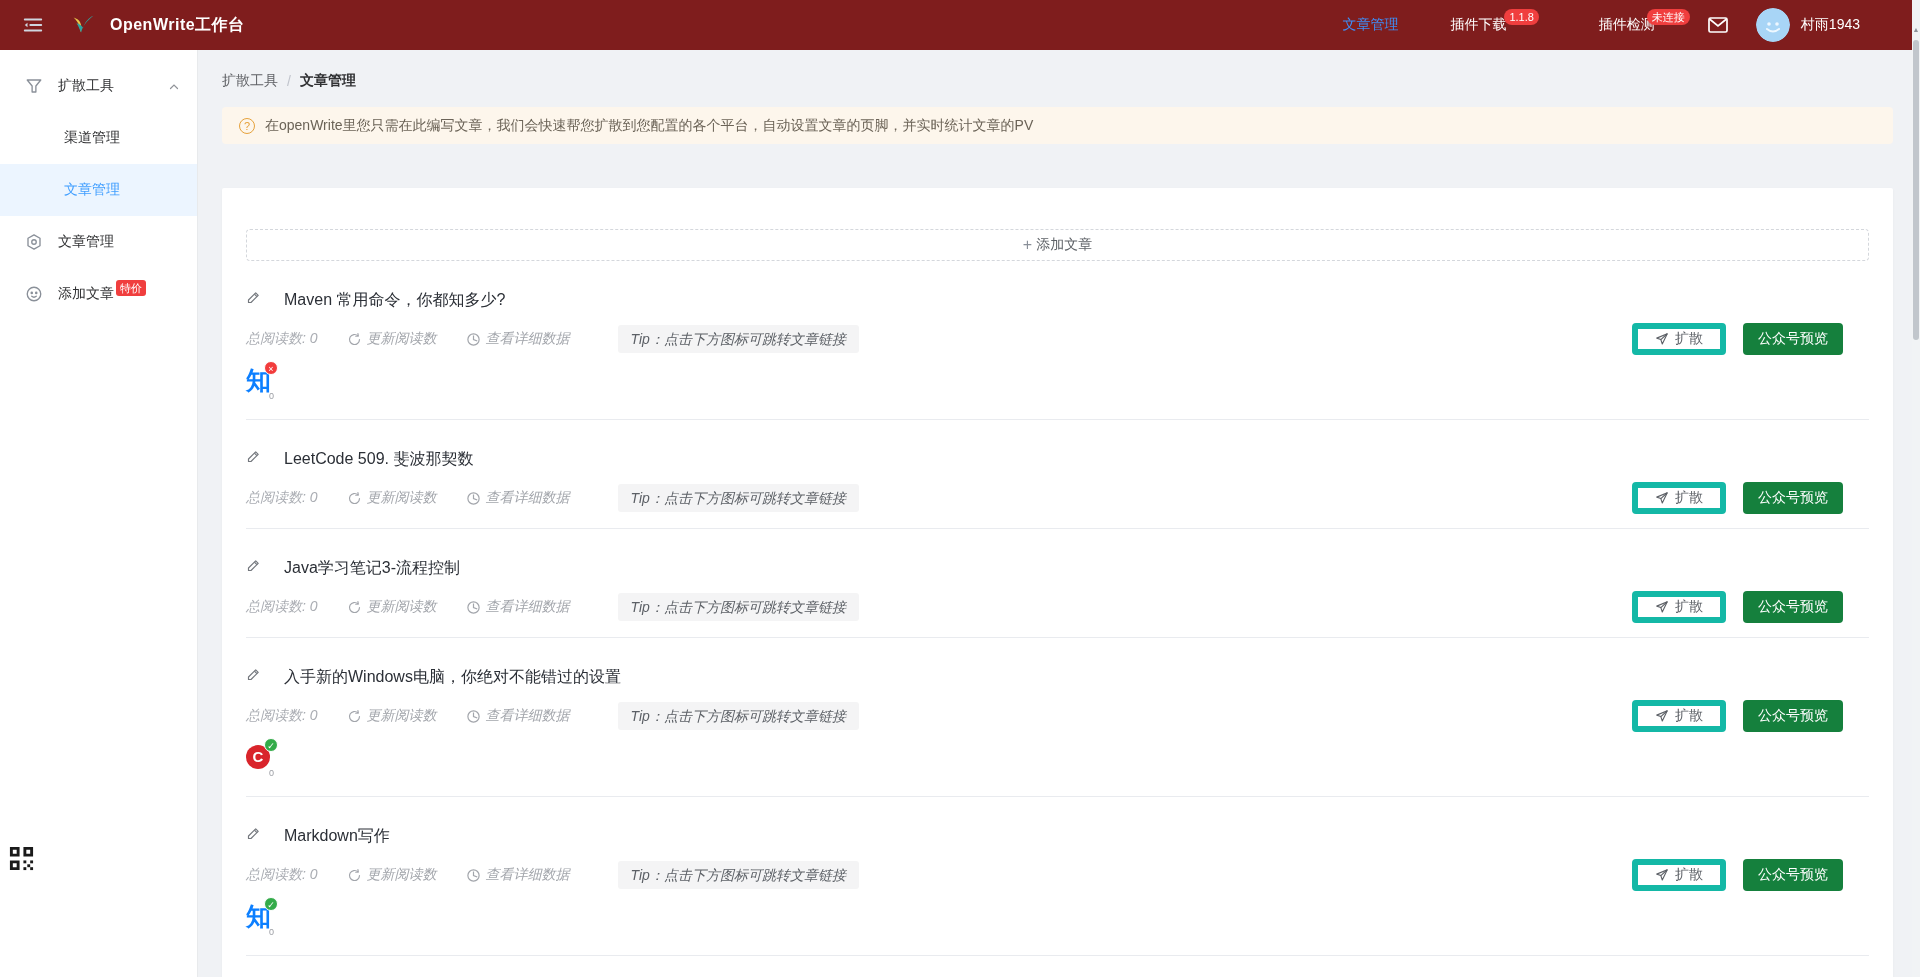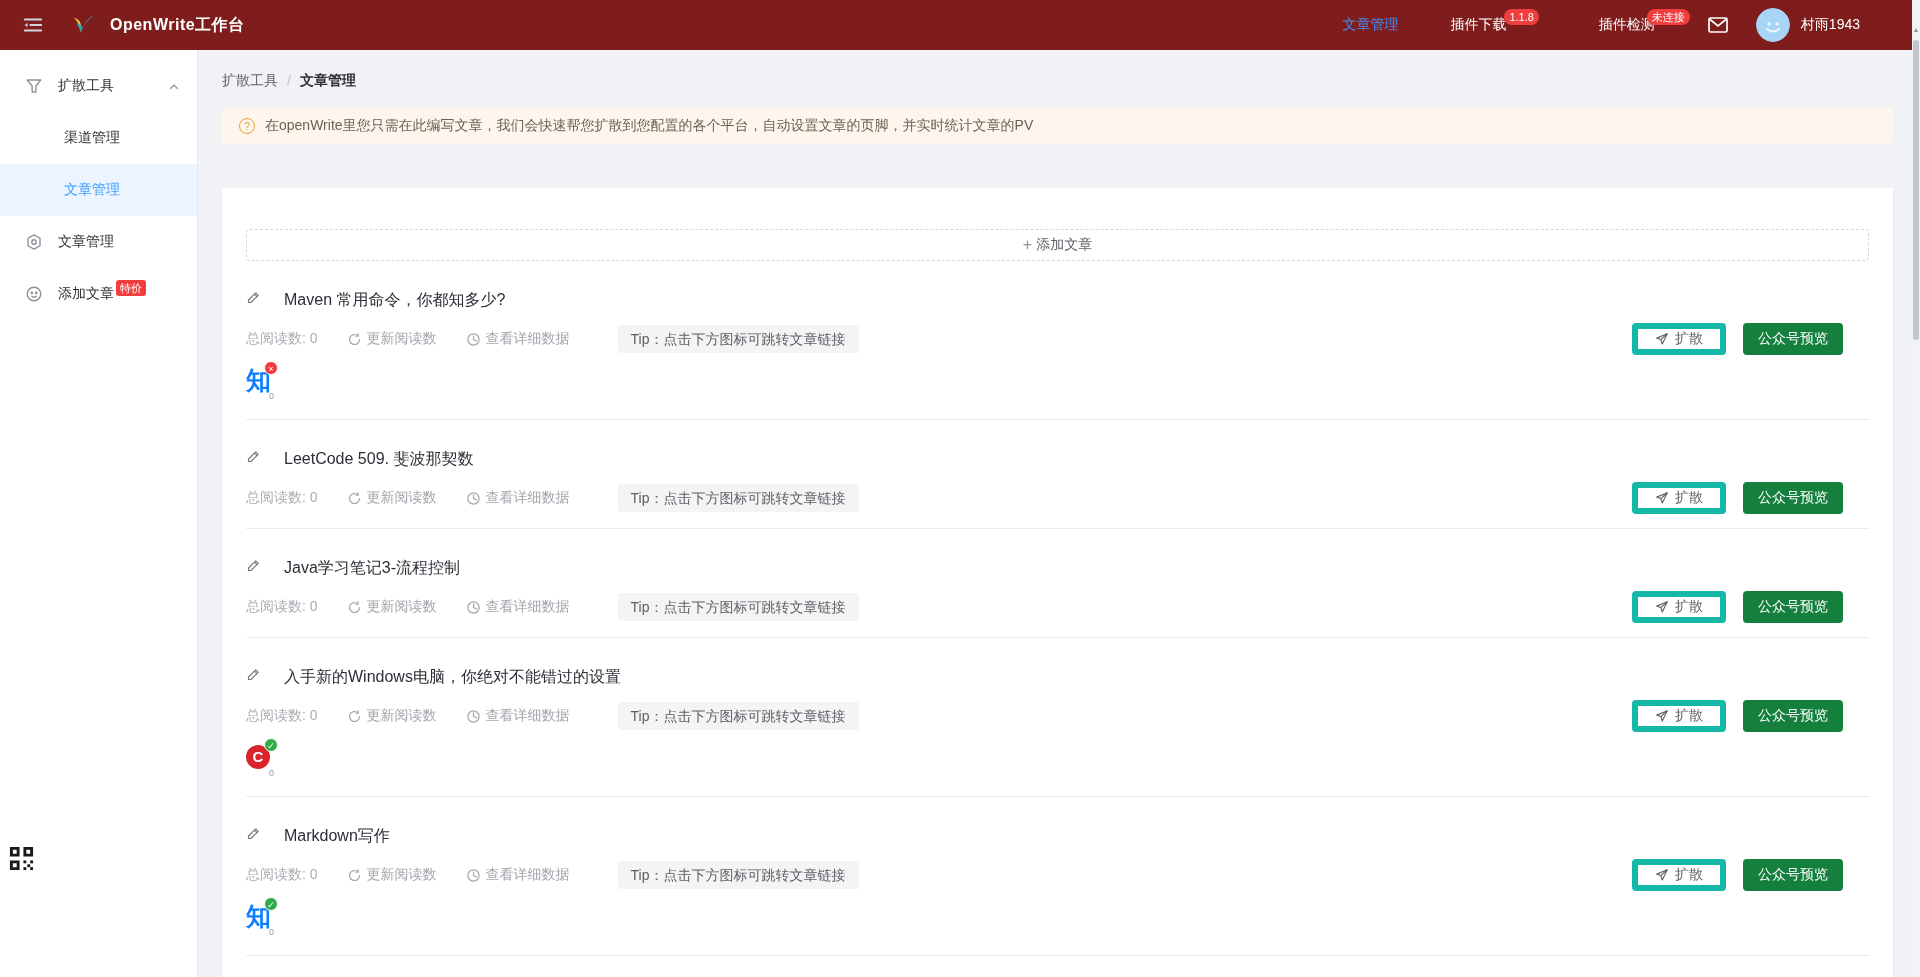--- a/index.html
+++ b/index.html
@@ -71,21 +71,21 @@
     border:1px dashed #d4d7dc; border-radius:4px; color:#5f6368; font-size:14px;
     display:flex; align-items:center; justify-content:center; gap:4px; cursor:pointer;
     font-family:inherit; }
   .add-plus { color:#8a9099; font-size:16px; }
 
   .article-row { position:relative; padding:29px 0 16px 0; border-bottom:1px solid #e9ebef; }
   .title-line { height:22px; display:flex; align-items:flex-start; gap:23px; }
   .edit-icon { width:15px; height:15px; color:#73777d; cursor:pointer; flex:none; }
   .article-title { font-size:16px; color:#2b2f36; font-weight:500; cursor:pointer; }
 
-  .meta-line { margin-top:13px; height:28px; display:flex; align-items:center; }
+  .meta-line { margin-top:13px; height:28px; display:flex; align-items:center;font-style:italic; }
   .meta-reads { color:#aaadb3; font-size:14px; }
   .meta-action { display:flex; align-items:center; gap:5px; color:#a2a5ab; font-size:14px;
     margin-left:29px; cursor:pointer; }
   .meta-action .ma-icon { width:15px; height:15px; color:#a2a5ab; }
   .tip-pill { margin-left:48px; background:#f4f4f5; color:#5c6066; font-size:14px;
     height:28px; line-height:28px; padding:0 13px; border-radius:3px; }
 
   .row-actions { position:absolute; right:26px; top:62px; display:flex; gap:17px; }
   .spread-btn { height:32px; padding:0 17px; background:#fff; border:6px solid #14b8a6;
     border-radius:4px; color:#5c6066; font-size:14px; display:flex; align-items:center;

